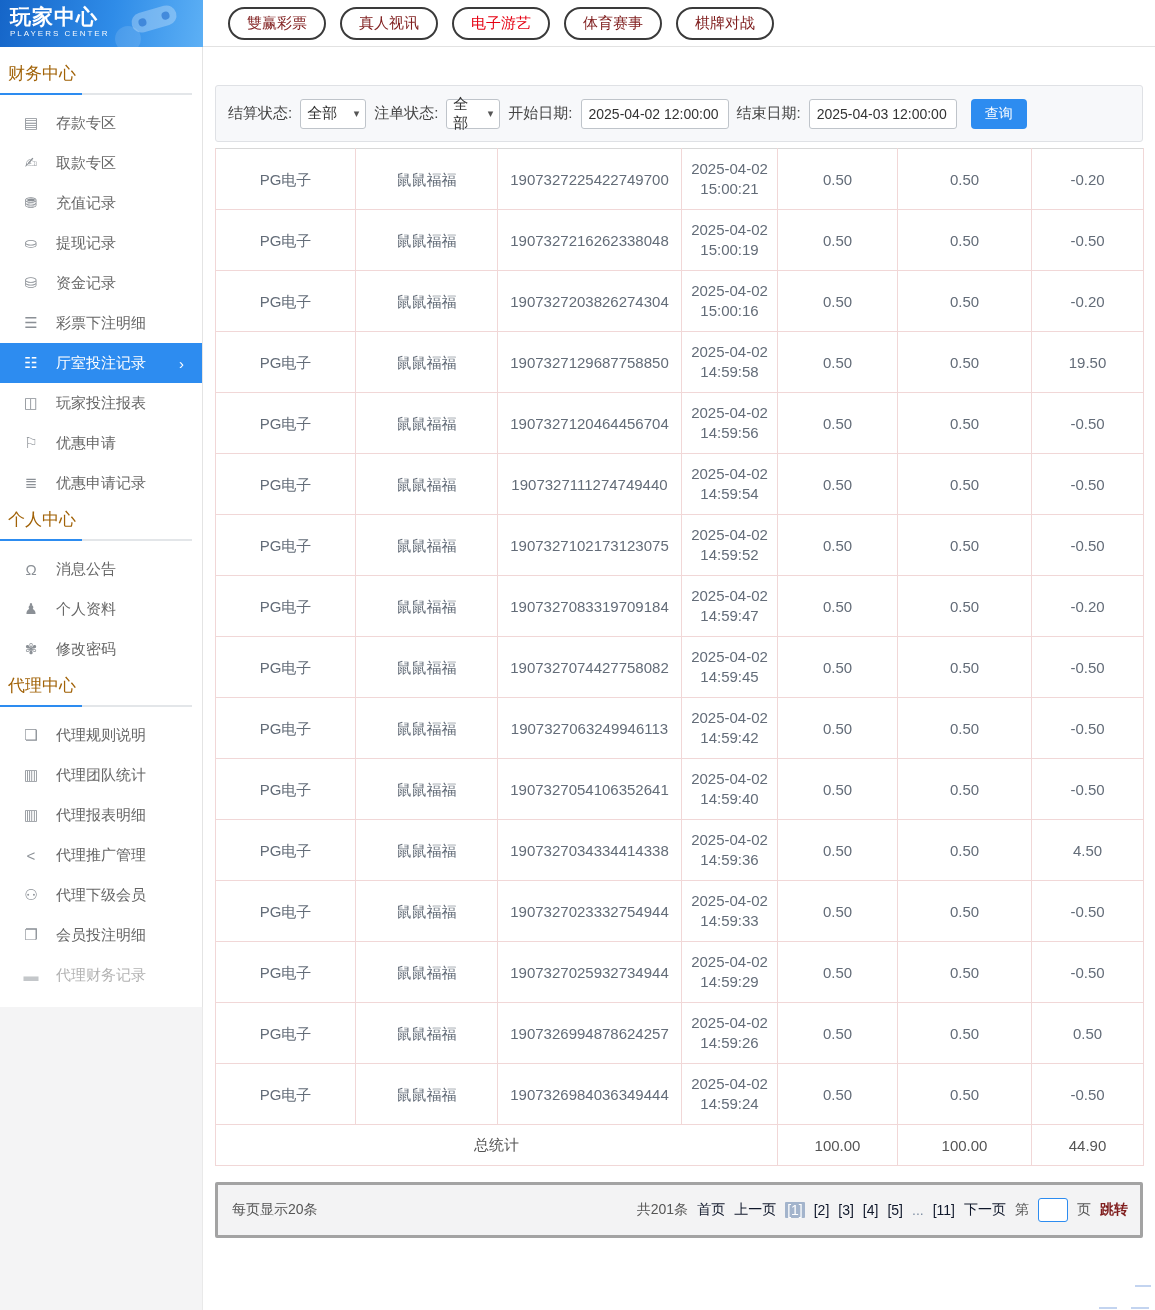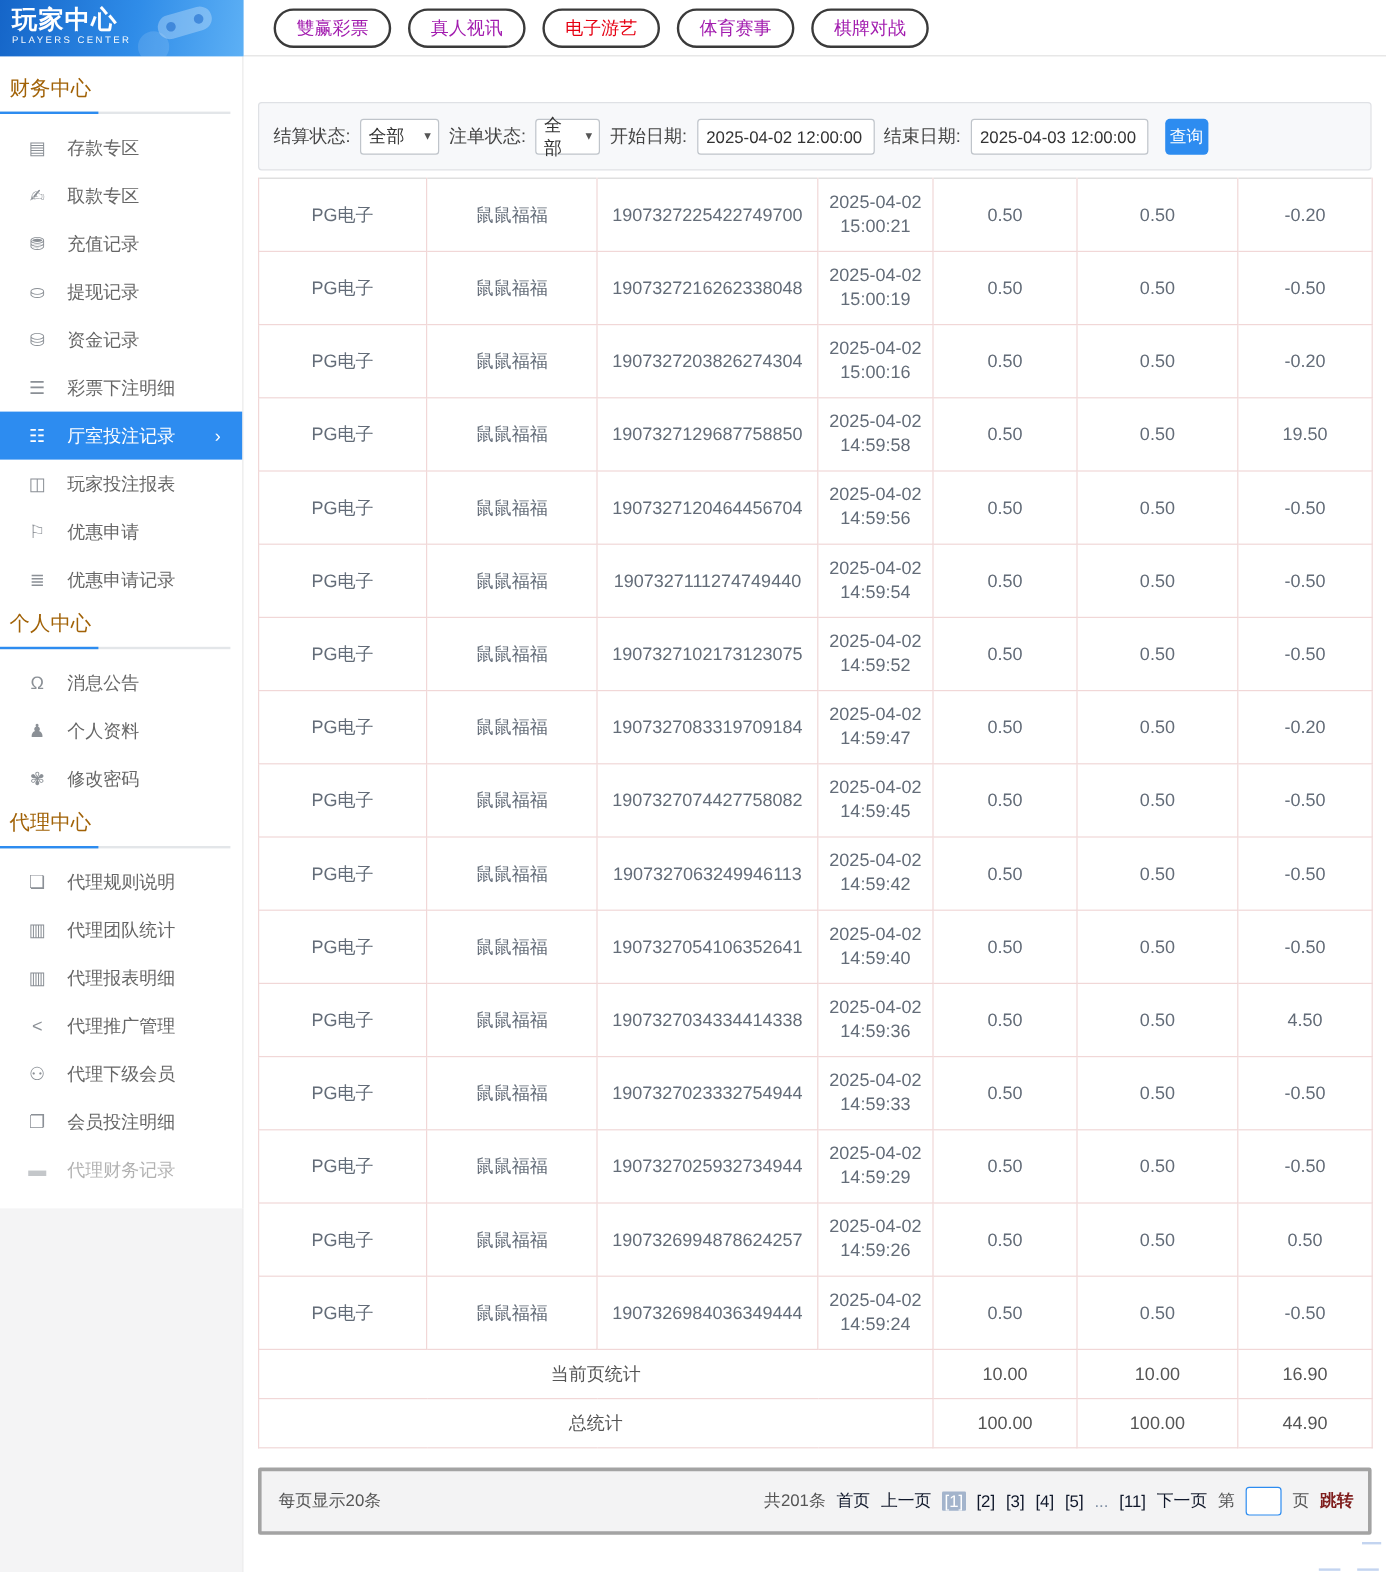--- a/index.html
+++ b/index.html
@@ -26,32 +26,32 @@
   .nav-item .nicon { width:18px; margin:0 16px 0 22px; color:#8b9096; font-size:15px; text-align:center; flex:0 0 18px; }
   .nav-item.active { background:#2d8cf0; color:#fff; }
   .nav-item.active .nicon { color:#fff; }
   .nav-item .chev { position:absolute; right:18px; font-size:15px; color:#fff; display:none; }
   .nav-item.active .chev { display:block; }
   .nav-item.clipped { opacity:.5; filter:blur(.6px); }
 
   
   .main { flex:1; display:flex; flex-direction:column; background:#fff; min-width:0; }
   .topbar { height:47px; border-bottom:1px solid #e2e2e2; display:flex; align-items:center; gap:14px; padding-left:25px; background:#fff; }
-  .tab-btn { border:2px solid #3a3a3a; border-radius:18px; background:#fff; padding:5px 17px; font-size:15px; color:#a21caf; cursor:pointer; font-family:inherit; white-space:nowrap; }
+  .tab-btn { border:2px solid #3a3a3a; border-radius:18px; background:#fff; padding:5px 17px; font-size:15px; color:#7f1d1d; cursor:pointer; font-family:inherit; white-space:nowrap; }
   .tab-btn.active { color:#e60012; }
 
   .content { padding:8px 12px 0 12px; }
   .filterbar { height:57px; background:#f7f8fa; border:1px solid #dfe1e5; border-radius:3px;
                display:flex; align-items:center; gap:8px; padding:0 12px; font-size:15px; color:#444;margin-top:30px; }
   .f-label { white-space:nowrap; }
   .select { background:#fff; border:1px solid #bfc4ca; border-radius:3px; height:30px; display:flex; align-items:center; justify-content:space-between; padding:0 6px; cursor:pointer; color:#333; }
   .select .arr { font-size:11px; color:#555; margin-left:6px; }
   .sel-settle { width:66px; } .sel-order { width:54px; }
   .f-input { width:148px; height:30px; border:1px solid #bfc4ca; border-radius:3px; background:#fff; padding:0 7px; font-size:14px; color:#333; font-family:inherit; }
-  .query-btn { width:36px; height:30px; background:#2d8cf0; border:none; border-radius:4px; color:#fff; font-size:14px; cursor:pointer; margin-left:6px; font-family:inherit; }
+  .query-btn { width:56px; height:30px; background:#2d8cf0; border:none; border-radius:4px; color:#fff; font-size:14px; cursor:pointer; margin-left:6px; font-family:inherit; }
 
   
   .tbl-wrap { margin-top:6px; }
   table.records { width:928px; border-collapse:collapse; table-layout:fixed; border-top:1px solid #d8d8d8; }
   table.records td { border:1px solid #f1d7d7; border-top:none; text-align:center; font-size:15px; color:#636c78; vertical-align:middle; overflow:hidden; }
   table.records tr.partial td { height:36px; }
   table.records tr.rec td { height:61px; line-height:21px; }
   table.records tr.sum td { height:41px; color:#555; }
   td.datecell { line-height:20px !important; }
   tr.sum td.sum-label { color:#4a4a4a; }
@@ -416,26 +416,20 @@
     <td>PG电子</td>
     <td>鼠鼠福福</td>
     <td>1907326984036349444</td>
     <td class="datecell">
                   <div>2025-04-02</div>
                   <div>14:59:24</div>
                 </td>
     <td>0.50</td>
     <td>0.50</td>
     <td>-0.50</td>
-  </tr>
-              <tr class="sum">
-    <td class="sum-label" colspan="4">当前页统计</td>
-    <td>10.00</td>
-    <td>10.00</td>
-    <td>16.90</td>
   </tr>
               <tr class="sum">
     <td class="sum-label" colspan="4">总统计</td>
     <td>100.00</td>
     <td>100.00</td>
     <td>44.90</td>
   </tr>
             </tbody>
         </table>
       </div>

